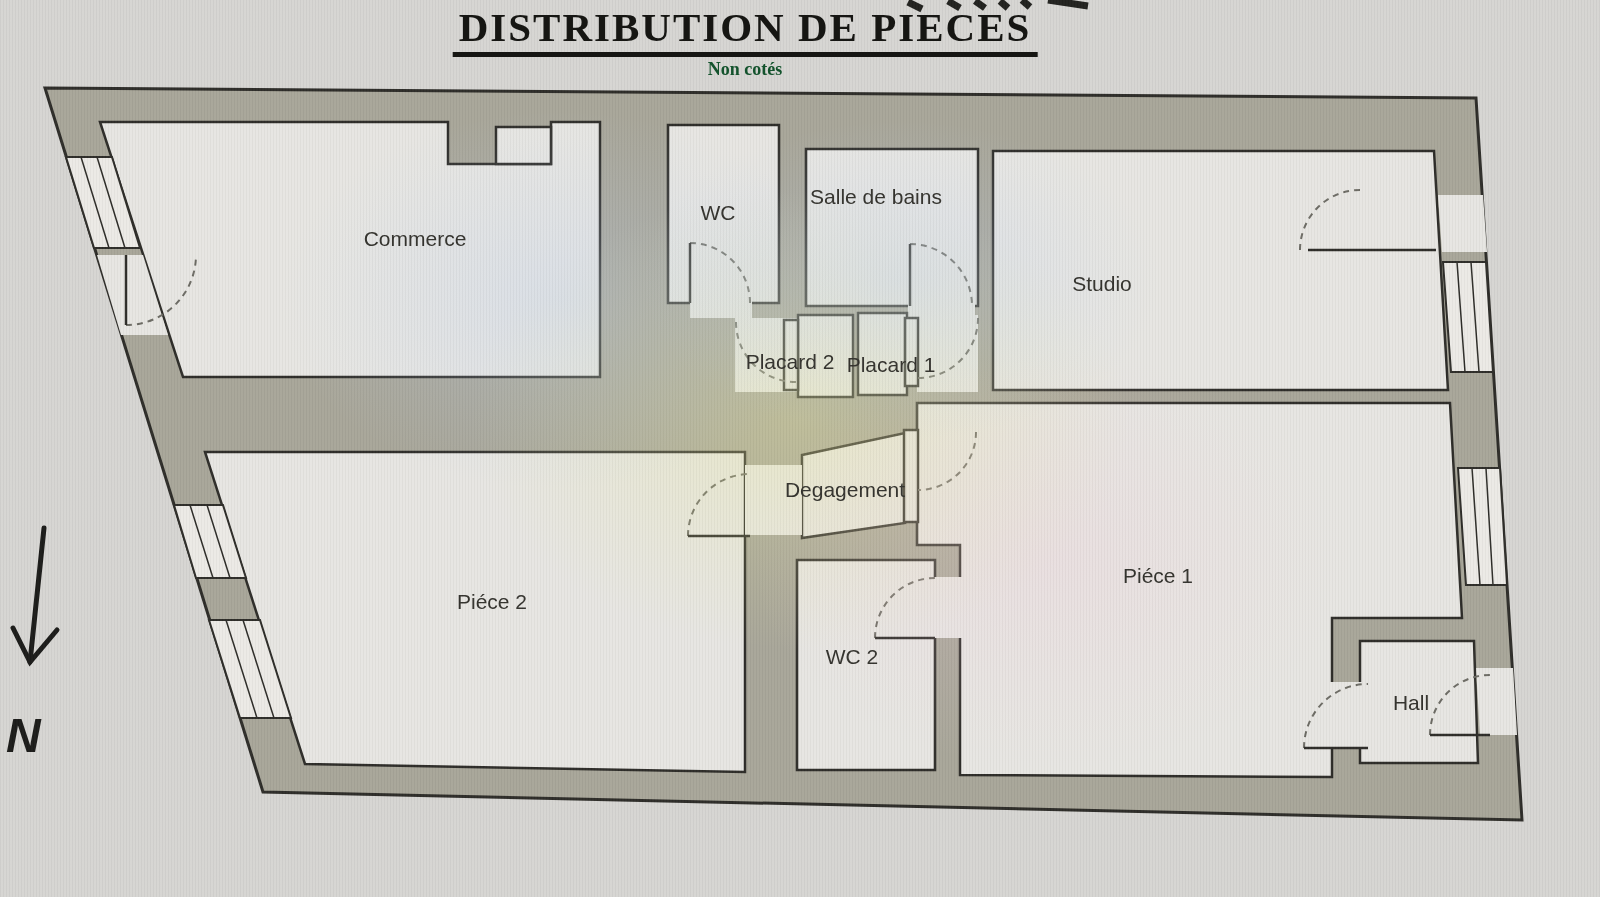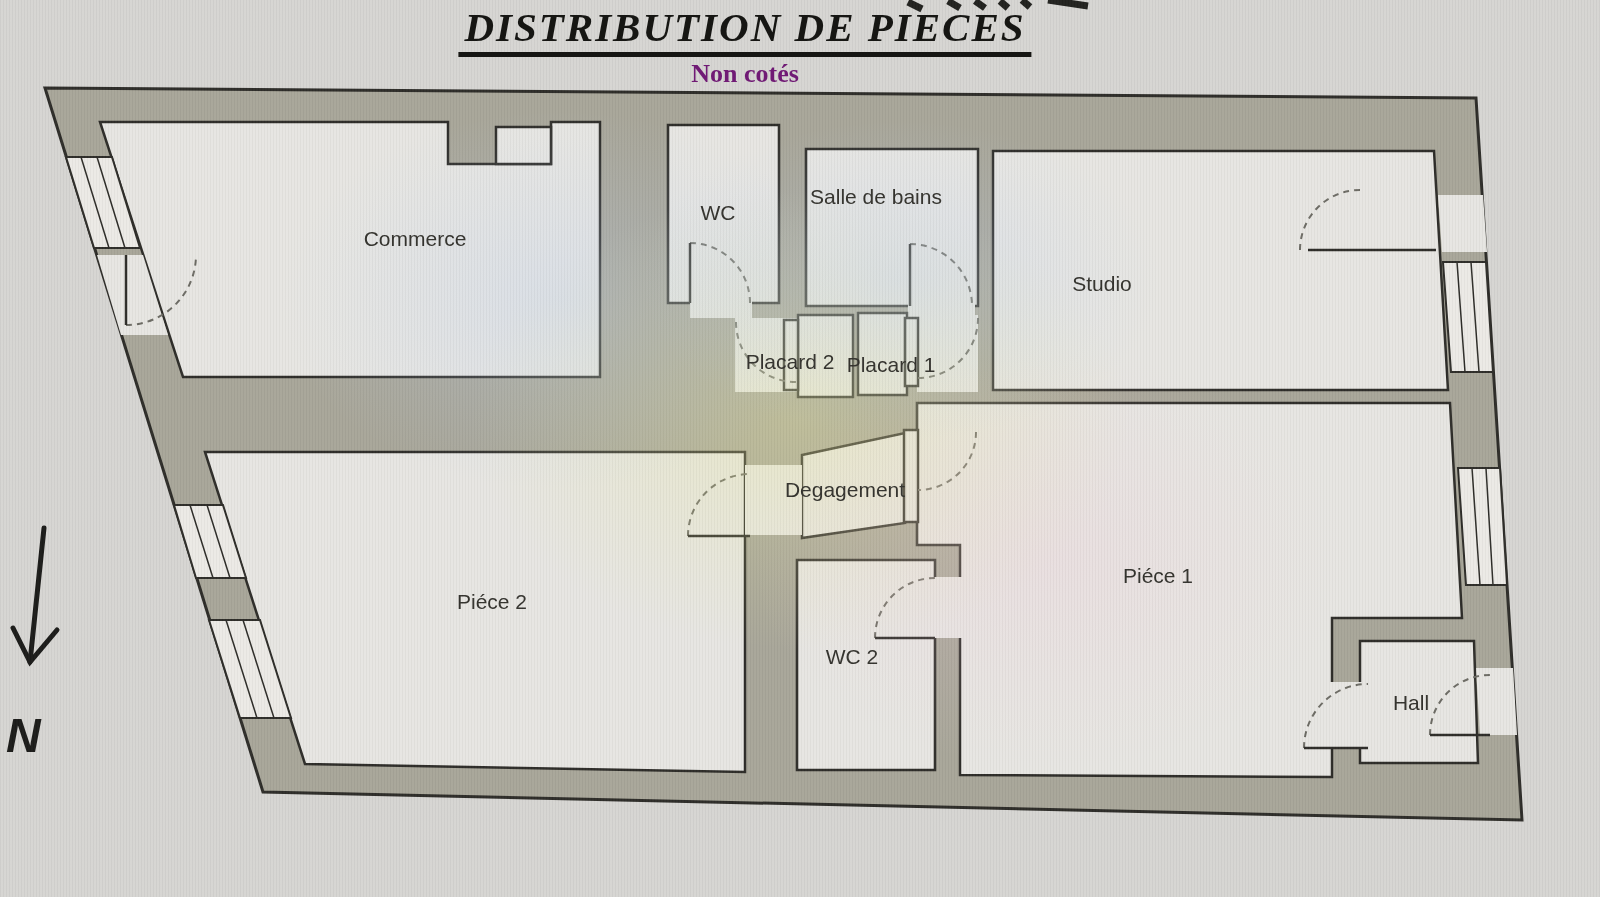--- a/index.html
+++ b/index.html
@@ -16,31 +16,31 @@
     position:absolute;inset:0;
     background:repeating-linear-gradient(90deg, rgba(0,0,0,0.035) 0 1px, rgba(255,255,255,0.02) 1px 3px);
     pointer-events:none;
   }
   .hdr{
     position:absolute;top:6px;left:745px;transform:translateX(-50%);
     text-align:center;z-index:5;white-space:nowrap;
   }
   .title{
     font-family:"Liberation Serif", serif;
-    font-style:italic;font-weight:bold;
+    font-weight:bold;
     font-size:41px;letter-spacing:2px;
     color:#161613;
     border-bottom:5px solid #161613;
     padding:0 6px 3px 6px;
     display:inline-block;
     line-height:1.05;
   }
   .subtitle{
     font-family:"Liberation Serif", serif;
-    font-weight:bold;font-size:26px;color:#701a75;
+    font-weight:bold;font-size:18px;color:#14532d;
     margin-top:2px;
   }
   svg{position:absolute;top:0;left:0;}
   .rlabel{
     font-family:"Liberation Sans", sans-serif;
     font-size:21px;fill:#34332e;
   }
   .nlabel{
     font-family:"Liberation Sans", sans-serif;
     font-size:48px;font-weight:bold;font-style:italic;fill:#1c1c1a;

